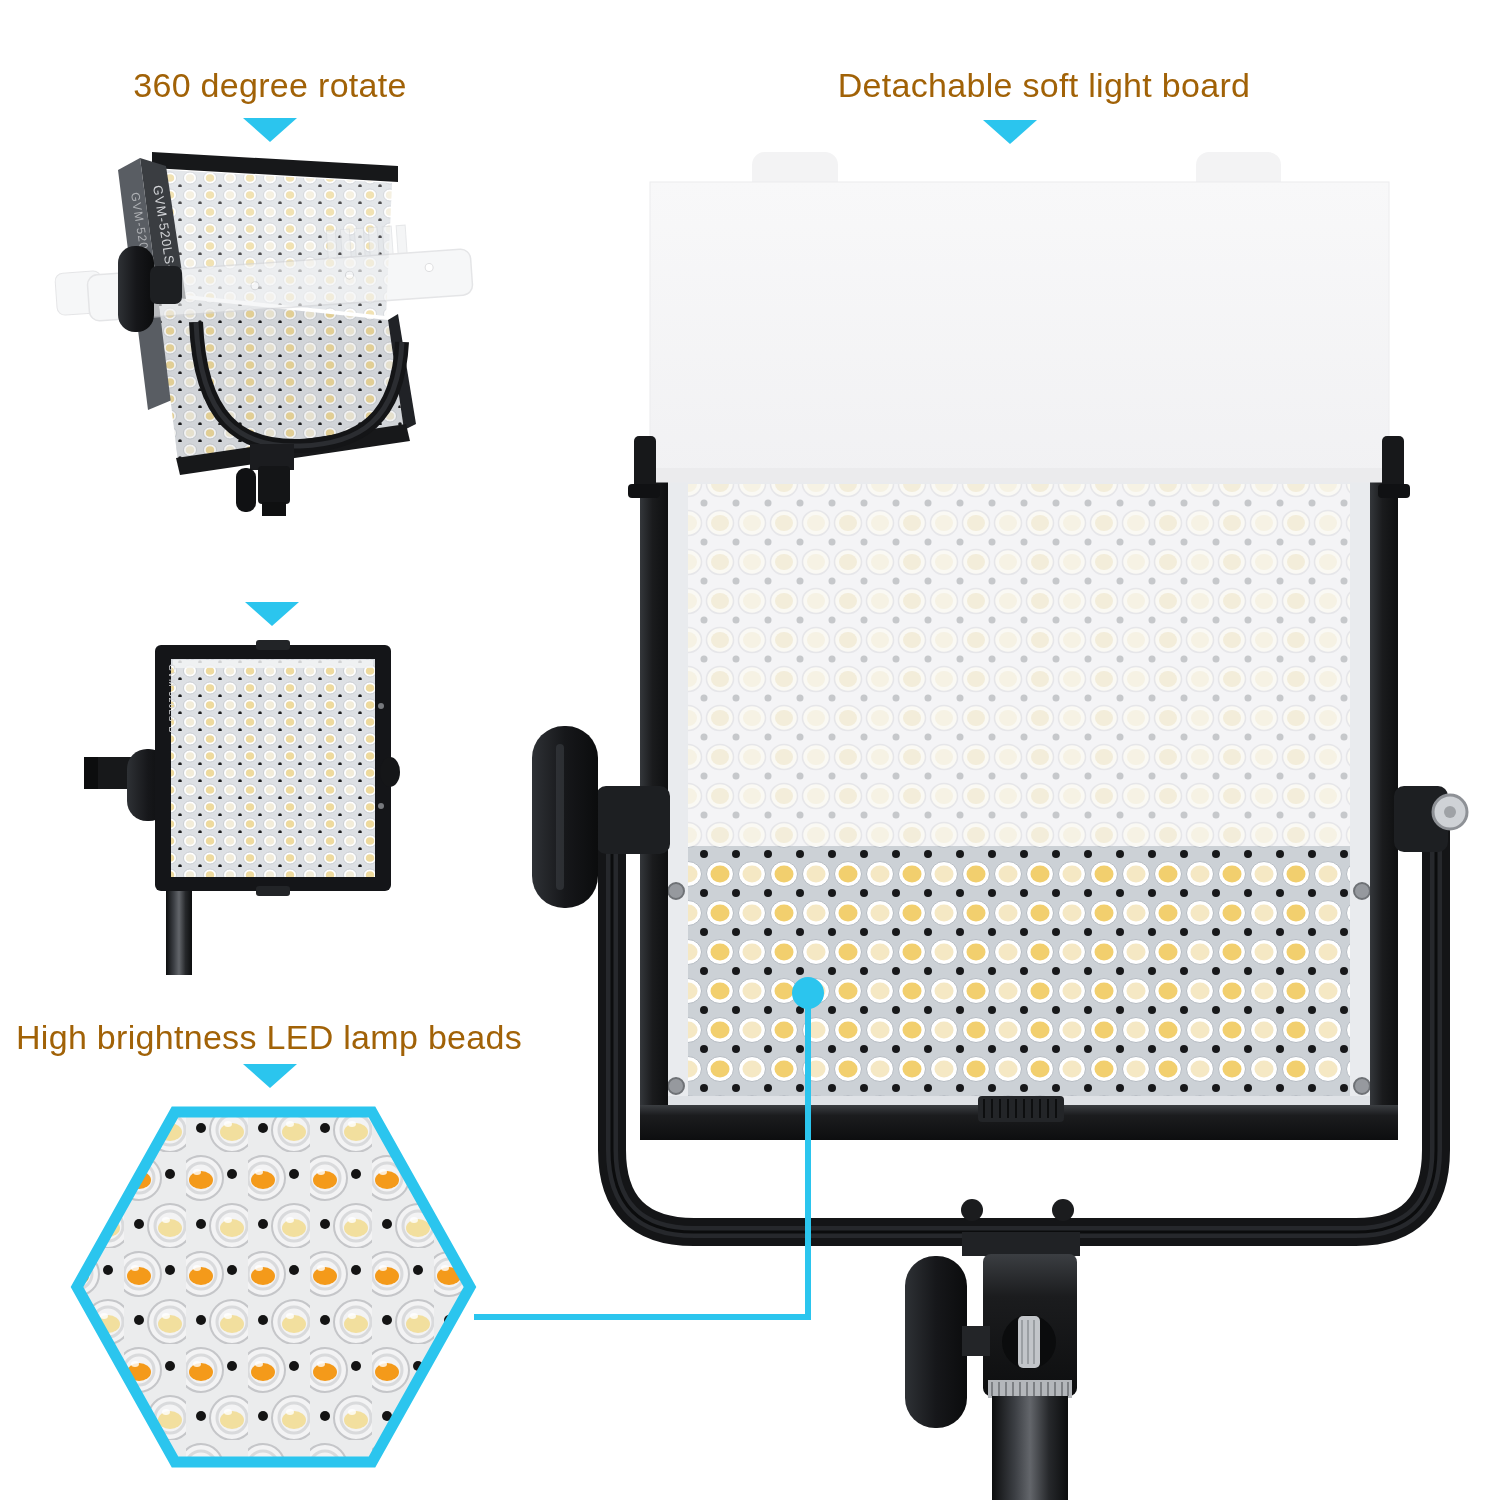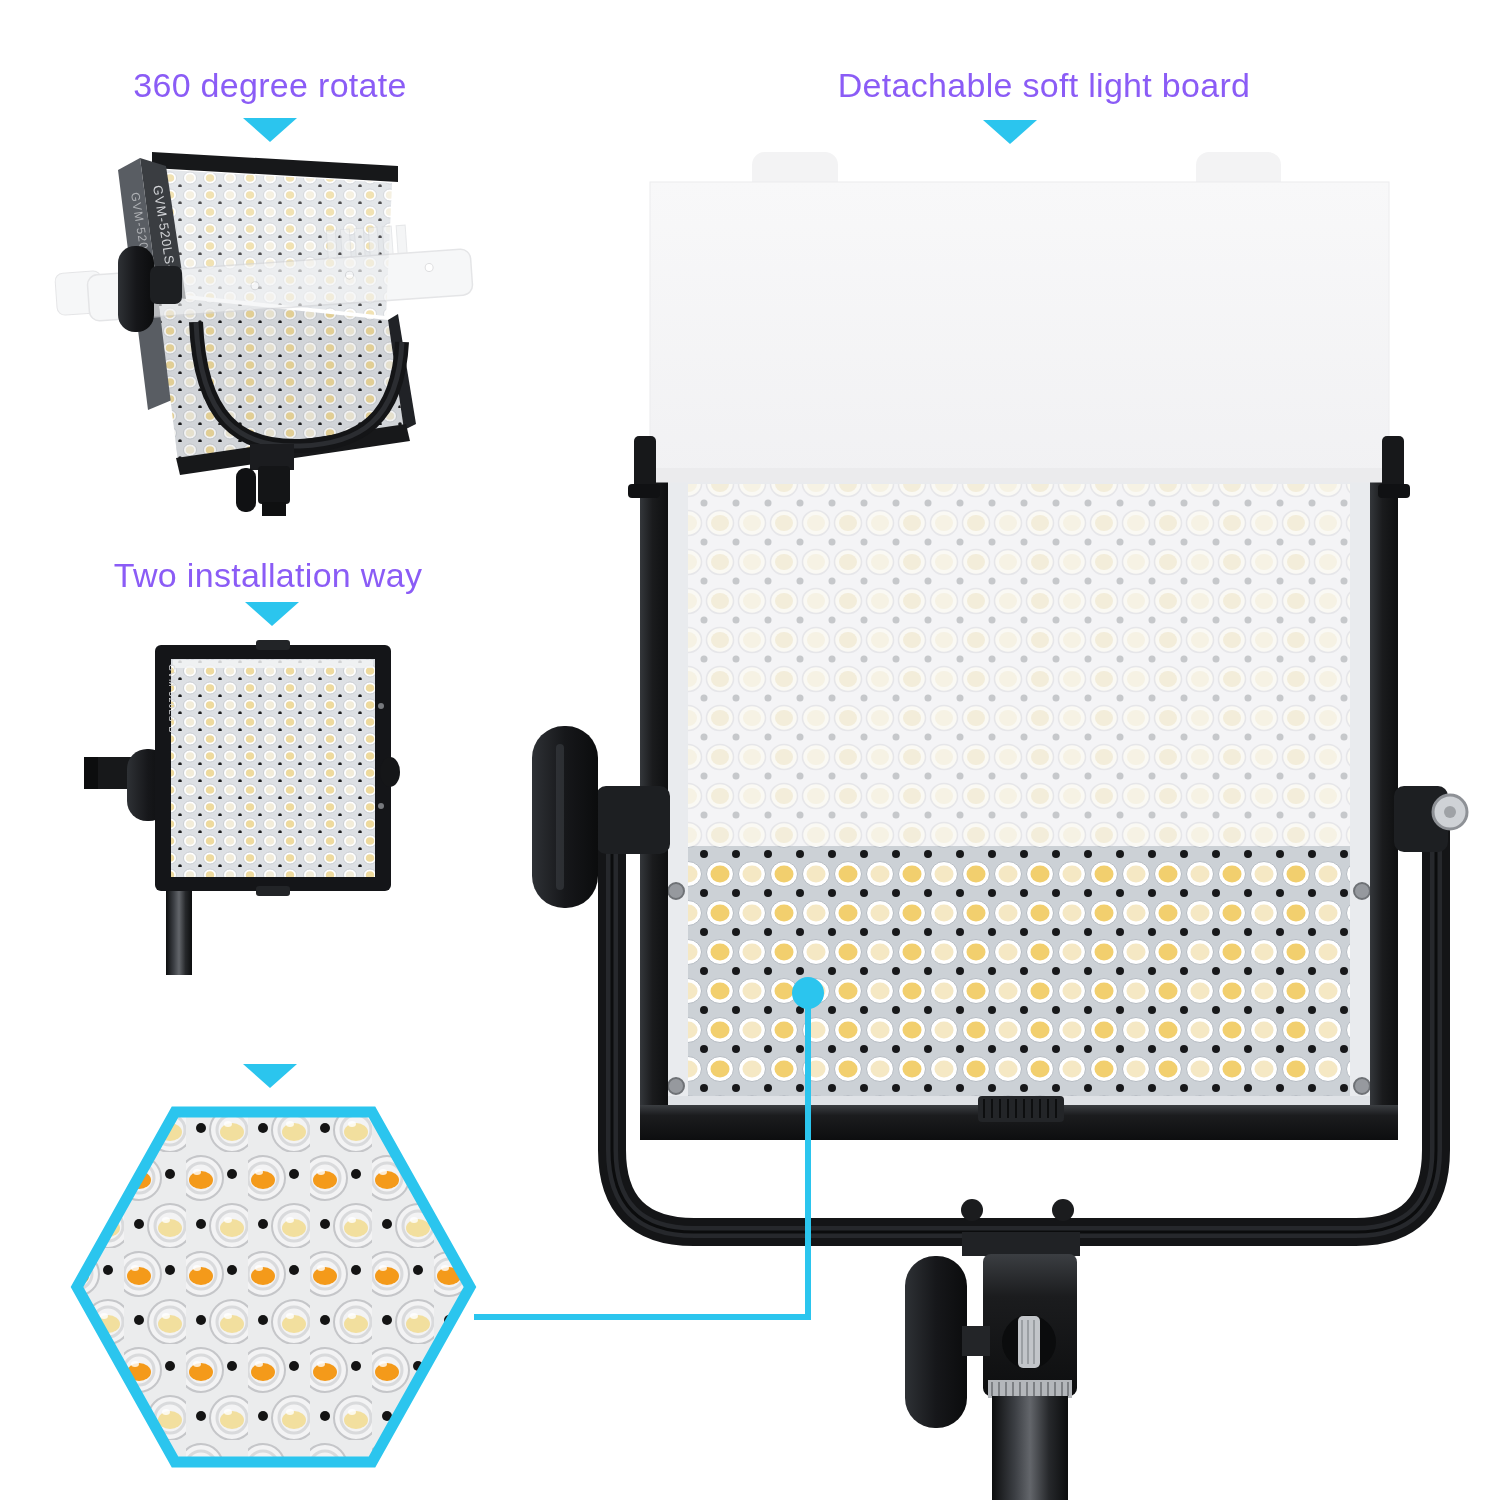--- a/index.html
+++ b/index.html
@@ -1,18 +1,18 @@
 <!DOCTYPE html>
 <html><head>
 <meta charset="utf-8">
 <style>
   html,body{margin:0;padding:0;background:#ffffff;}
   .stage{position:relative;width:1500px;height:1500px;background:#ffffff;overflow:hidden;
          font-family:"Liberation Sans",sans-serif;}
-  .callout{position:absolute;transform:translateX(-50%);font-size:34px;color:#8b5cf6;
+  .callout{position:absolute;transform:translateX(-50%);font-size:34px;color:#a16207;
            white-space:nowrap;letter-spacing:.3px;}
   .tri{position:absolute;width:0;height:0;transform:translateX(-50%);
        border-left:27px solid transparent;border-right:27px solid transparent;
        border-top:24px solid #2bc5ee;}
   svg{position:absolute;left:0;top:0;}
 </style>
 </head>
 <body>
 
 <div class="stage">
@@ -215,17 +215,17 @@
 
     <polygon points="77,1287 175,1112 372,1112 470,1287 372,1462 175,1462" fill="url(#hexLeds)" stroke="#2bc5ee" stroke-width="11" stroke-linejoin="miter"></polygon>
   </svg>
 
   <div class="callout" style="left:270px;top:66px">360 degree rotate</div>
   <div class="tri" style="left:270px;top:118px"></div>
 
   <div class="callout" style="left:1044px;top:66px">Detachable soft light board</div>
   <div class="tri" style="left:1010px;top:120px"></div>
 
-  <div class="callout" style="left:268px;top:556px">Two installation way</div>
   <div class="tri" style="left:272px;top:602px"></div>
 
+  <div class="callout" style="left:269px;top:1018px">High brightness LED lamp beads</div>
   <div class="tri" style="left:270px;top:1064px"></div>
 </div>
 
 </body></html>

